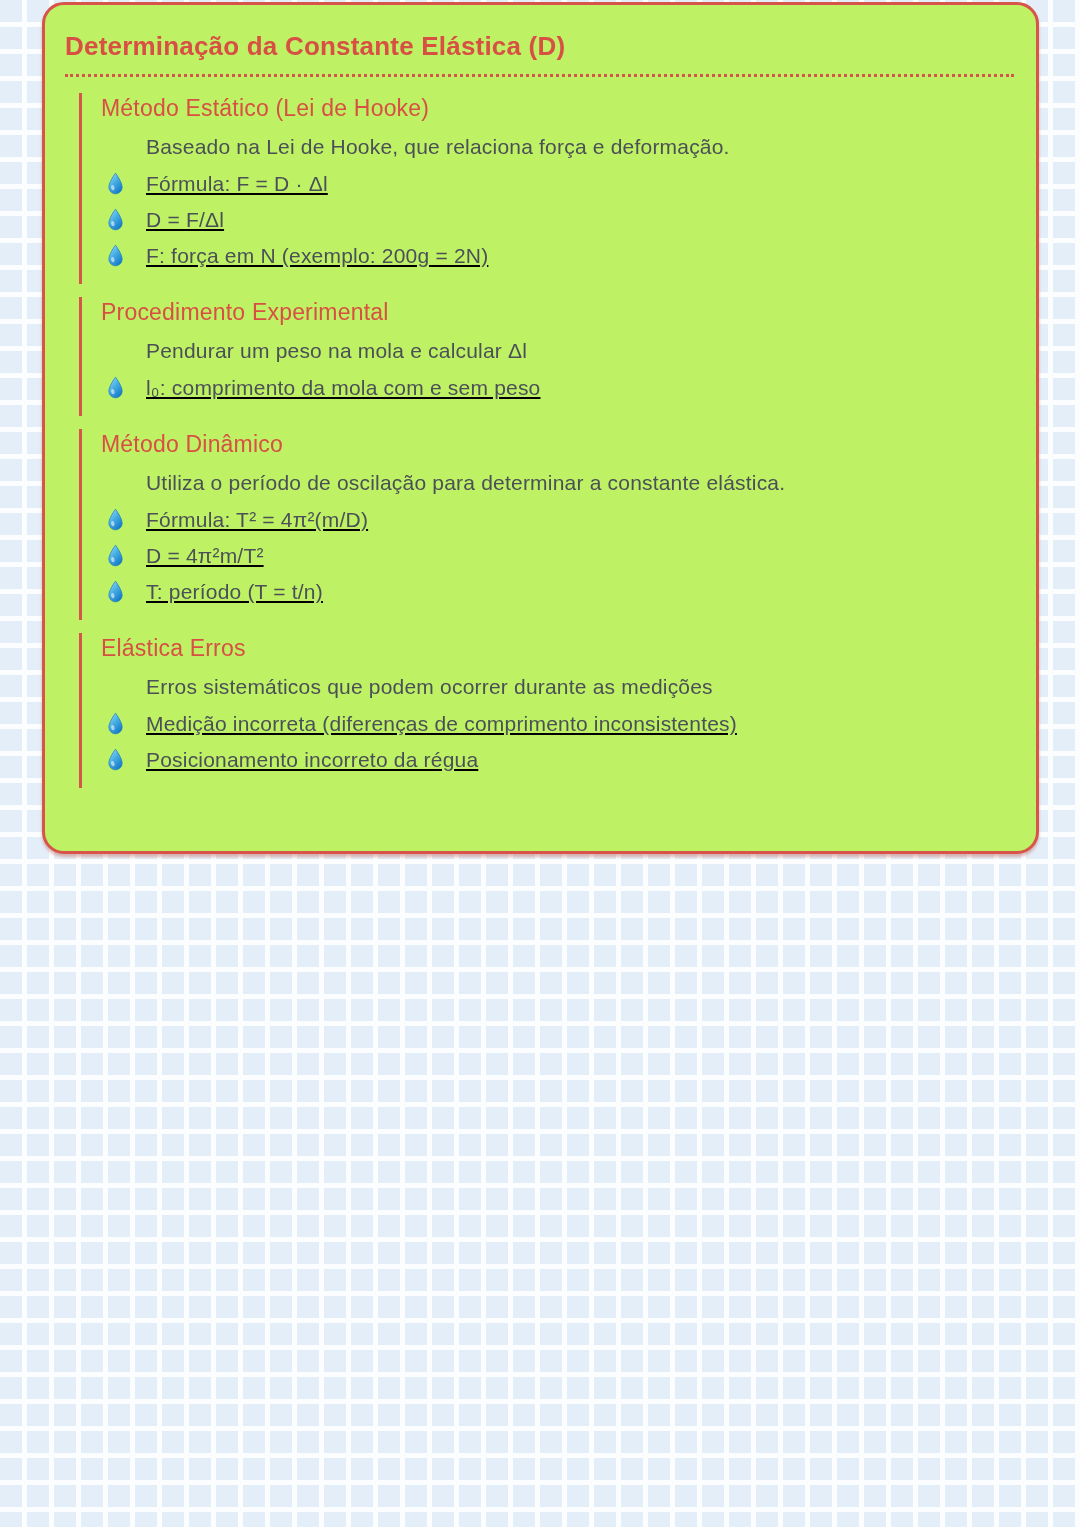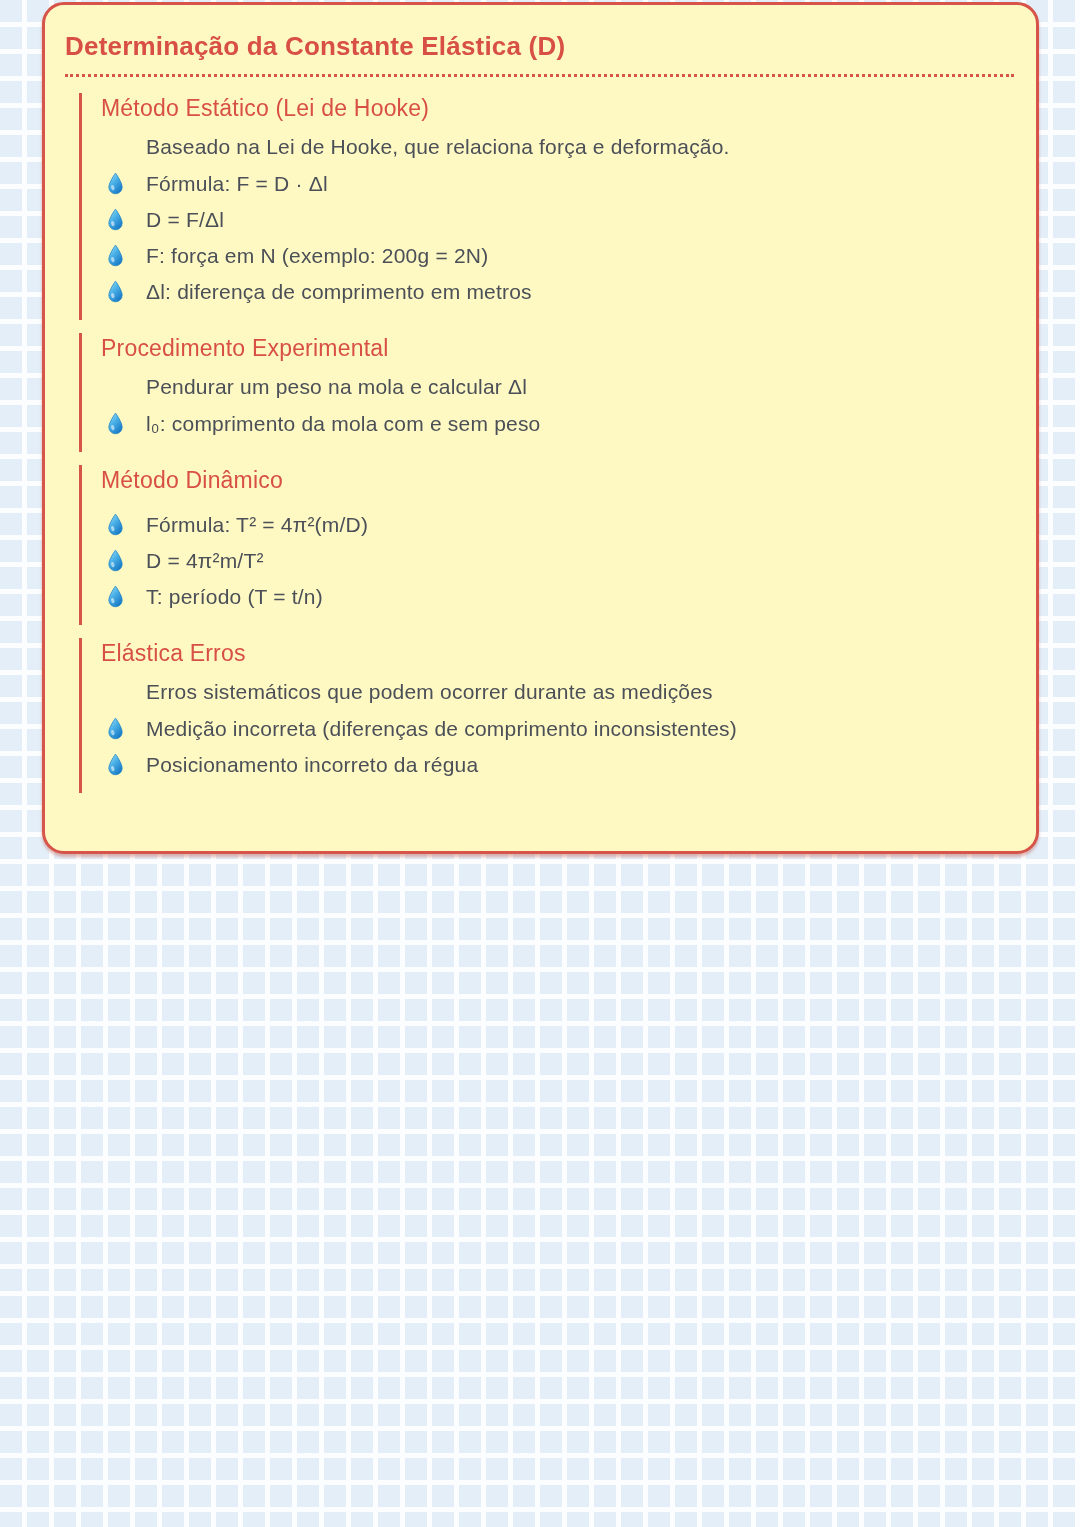--- a/index.html
+++ b/index.html
@@ -16,21 +16,21 @@
       repeating-linear-gradient(to right,  rgba(255,255,255,0) 0, rgba(255,255,255,0) 22px, #fbfdff 22px, #fbfdff 27px),
       repeating-linear-gradient(to bottom, rgba(255,255,255,0) 0, rgba(255,255,255,0) 22px, #fbfdff 22px, #fbfdff 27px);
   }
 
   .card {
     position: absolute;
     left: 42px;
     top: 2px;
     width: 997px;
     min-height: 852px;
-    background: #fef9c3;
+    background: #bef264;
     border: 3px solid #d6544a;
     border-radius: 22px;
     padding: 24px 22px 30px 20px;
     box-shadow: 0 3px 3px rgba(190, 85, 70, 0.4);
   }
 
   .card-title {
     font-size: 26px;
     font-weight: 700;
     letter-spacing: 0.2px;
@@ -55,21 +55,21 @@
   }
 
   .section-intro {
     font-size: 21px;
     color: #4b4f57;
     letter-spacing: 0.2px;
     margin-bottom: 7px;
     margin-left: 45px;
   }
 
-  .bullet-list { list-style: none; }
+  .bullet-list { list-style: none; text-decoration: underline; }
 
   .bullet-item {
     display: flex;
     align-items: center;
     padding: 6px 0;
   }
 
   .drop {
     flex: 0 0 auto;
     width: 19px;
@@ -132,48 +132,41 @@
   <li class="bullet-item">
     <span class="drop">
       <svg viewBox="0 0 24 30">
                 <use href="#drop-shape"></use>
               </svg>
     </span>
     <span class="bullet-text">F: força em N (exemplo: 200g = 2N)</span>
   </li>
 
 
-  <li class="bullet-item">
-    <span class="drop">
-      <svg viewBox="0 0 24 30">
-                <use href="#drop-shape"></use>
-              </svg>
-    </span>
-    <span class="bullet-text">Δl: diferença de comprimento em metros</span>
-  </li>
 </ul>
   </section>
 
   <section class="section">
     <h2 class="section-heading">Procedimento Experimental</h2>
     <p class="section-intro">Pendurar um peso na mola e calcular Δl</p>
     <ul class="bullet-list">
   <li class="bullet-item">
     <span class="drop">
       <svg viewBox="0 0 24 30">
                 <use href="#drop-shape"></use>
               </svg>
     </span>
     <span class="bullet-text">l₀: comprimento da mola com e sem peso</span>
   </li>
 </ul>
   </section>
 
   <section class="section">
     <h2 class="section-heading">Método Dinâmico</h2>
+    <p class="section-intro">Utiliza o período de oscilação para determinar a constante elástica.</p>
     <ul class="bullet-list">
   <li class="bullet-item">
     <span class="drop">
       <svg viewBox="0 0 24 30">
                 <use href="#drop-shape"></use>
               </svg>
     </span>
     <span class="bullet-text">Fórmula: T² = 4π²(m/D)</span>
   </li>
 

